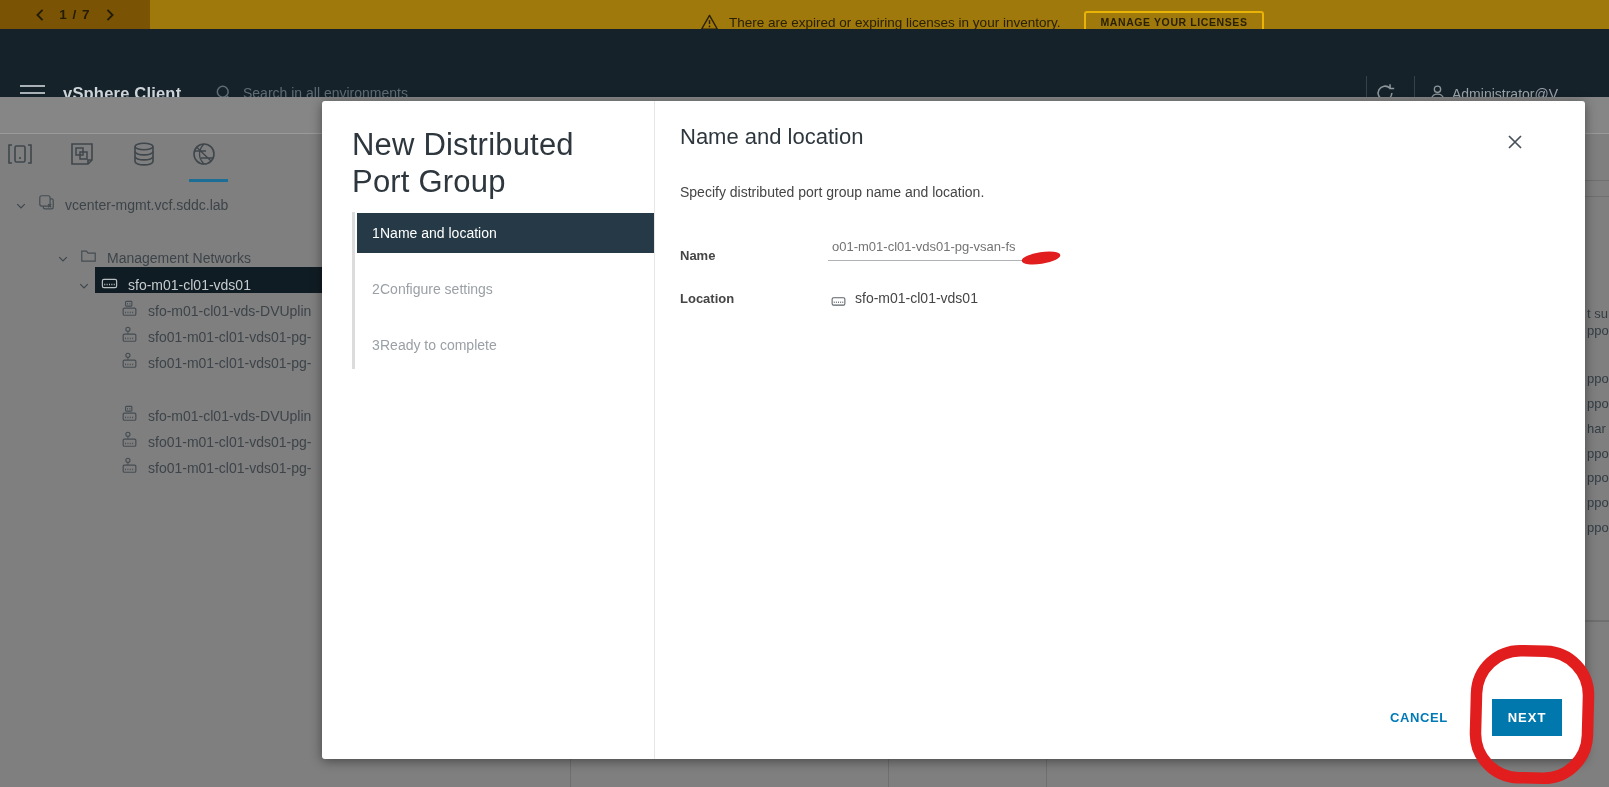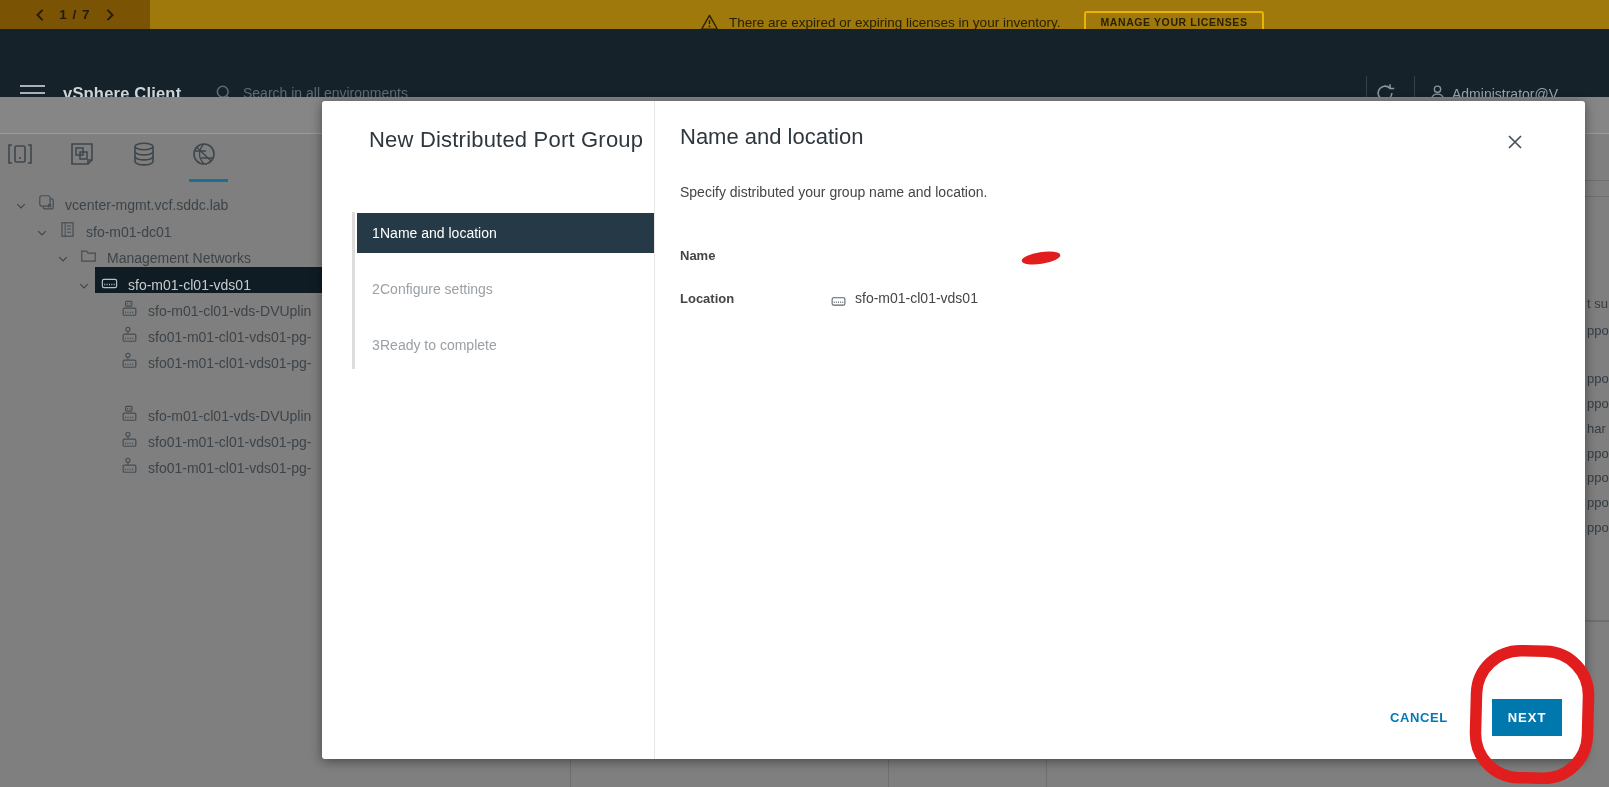--- a/index.html
+++ b/index.html
@@ -51,21 +51,21 @@
   .trow.sel { background:linear-gradient(to right, transparent 95px, #101c24 95px); color:#c6cbce; }
   .trow.sel .ticon { color:#b9c0c4; }
 
   
   .frag { position:absolute; left:1587px; font-size:13px; color:#333d44; white-space:nowrap; }
   .bg-line { position:absolute; background:#6f6f6f; }
 
   
   #modal { left:322px; top:101px; width:1263px; height:658px; background:#ffffff; border-radius:3px;
     box-shadow:0 2px 12px rgba(0,0,0,.45); z-index:5; }
-  #wizard-title { left:30px; top:26px; width:280px; font-size:22px; line-height:1.18; color:#2e373e; letter-spacing:.2px;margin-left:17px; }
+  #wizard-title { left:30px; top:26px; width:280px; font-size:31px; line-height:1.18; color:#2e373e; letter-spacing:.2px; }
   #steps-rail { left:30px; top:111px; width:3px; height:157px; background:#dcdcdc; }
   .step { position:absolute; left:35px; width:297px; display:flex; align-items:center; font-size:14px; cursor:pointer; }
   .step .snum { width:23px; padding-left:15px; }
   #step-1 { top:112px; height:40px; background:#253a46; color:#ffffff; font-weight:500; }
   #step-2 { top:176px; height:24px; color:#9aa0a5; }
   #step-3 { top:232px; height:24px; color:#9aa0a5; }
   #panel-divider { left:332px; top:0; width:1px; height:658px; background:#e6e6e6; }
 
   #page-heading { left:358px; top:23px; font-size:22px; color:#2e373e; }
   #close-btn { left:1183px; top:31px; width:20px; height:20px; color:#46505a; cursor:pointer; }
@@ -232,29 +232,20 @@
 
   <div class="trow" style="top:90px; padding-left:12px">
     <span class="chev"><svg>
           <use href="#sym-chev"></use>
         </svg></span>
     <span class="ticon"><svg>
           <use href="#sym-vcenter"></use>
         </svg></span>
     <span class="tlabel">vcenter-mgmt.vcf.sddc.lab</span>
   </div>
-  <div class="trow" style="top:117px; padding-left:33px">
-    <span class="chev"><svg>
-          <use href="#sym-chev"></use>
-        </svg></span>
-    <span class="ticon"><svg>
-          <use href="#sym-datacenter"></use>
-        </svg></span>
-    <span class="tlabel">sfo-m01-dc01</span>
-  </div>
   <div class="trow" style="top:143px; padding-left:54px">
     <span class="chev"><svg>
           <use href="#sym-chev"></use>
         </svg></span>
     <span class="ticon"><svg>
           <use href="#sym-folder"></use>
         </svg></span>
     <span class="tlabel">Management Networks</span>
   </div>
   <div class="trow sel" style="top:170px; padding-left:75px">
@@ -296,21 +287,21 @@
         </svg></span>
     <span class="tlabel">sfo01-m01-cl01-vds01-pg-</span>
   </div>
   <div class="trow" style="top:353px; padding-left:118px">
     <span class="ticon"><svg>
           <use href="#sym-pg"></use>
         </svg></span>
     <span class="tlabel">sfo01-m01-cl01-vds01-pg-</span>
   </div>
 
-  <span class="frag" style="top:199px">t su</span>
+  <span class="frag" style="top:209px">t su</span>
   <span class="frag" style="top:226px">ppo</span>
   <span class="frag" style="top:274px">ppo</span>
   <span class="frag" style="top:299px">ppo</span>
   <span class="frag" style="top:324px">har</span>
   <span class="frag" style="top:349px">ppo</span>
   <span class="frag" style="top:373px">ppo</span>
   <span class="frag" style="top:398px">ppo</span>
   <span class="frag" style="top:423px">ppo</span>
 
   <div class="bg-line" style="left:1585px; top:83px;  width:24px; height:1px"></div>
@@ -337,23 +328,24 @@
     <span class="snum">3</span>
     <span>Ready to complete</span>
   </div>
 
   <div id="panel-divider" class="abs"></div>
 
   <div id="page-heading" class="abs">Name and location</div>
   <svg id="close-btn" class="abs">
       <use href="#sym-close"></use>
     </svg>
-  <div id="page-desc" class="abs">Specify distributed your group name and location.</div>
+  <div id="page-desc" class="abs">Specify distributed port group name and location.</div>
 
   <label id="name-label" class="field-label">Name</label>
+  <input id="name-input" class="abs" value="o01-m01-cl01-vds01-pg-vsan-fs" style="">
 
   <label id="location-label" class="field-label">Location</label>
   <svg id="location-icon" class="abs" viewBox="0 0 24 24">
       <use href="#sym-vds"></use>
     </svg>
   <div id="location-value" class="abs">sfo-m01-cl01-vds01</div>
 
   <button id="cancel-btn" class="abs">CANCEL</button>
   <button id="next-btn" class="abs">NEXT</button>
 </div>

